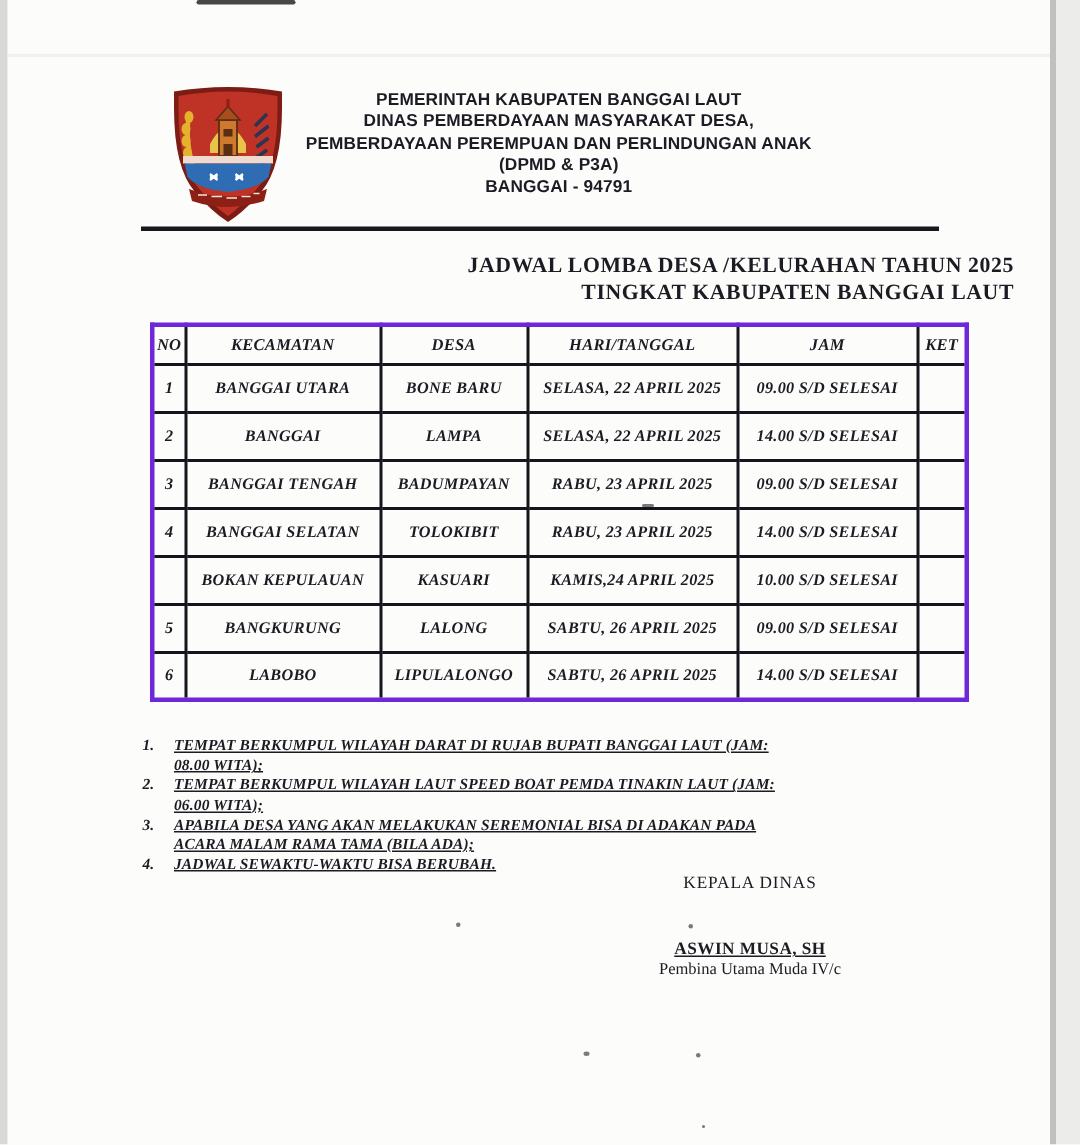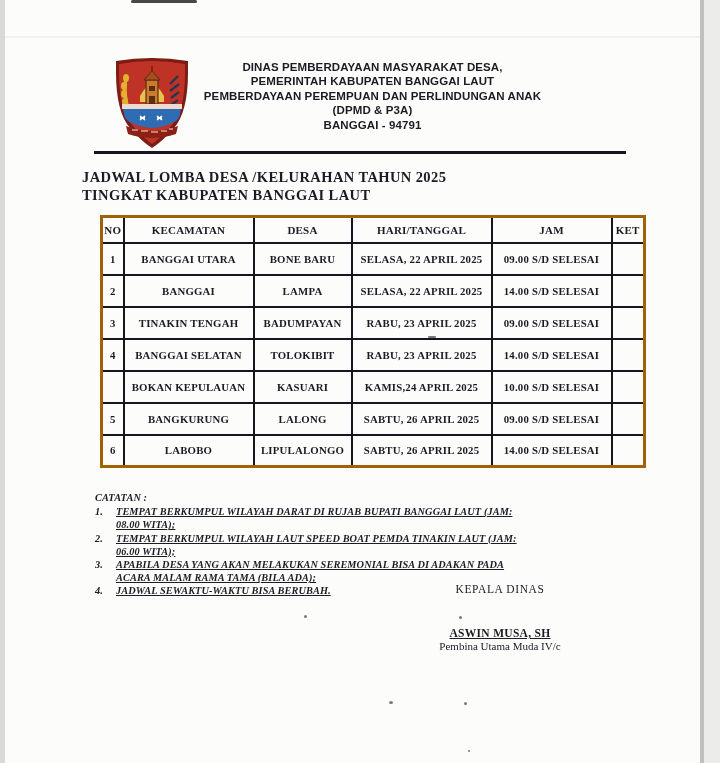--- a/index.html
+++ b/index.html
@@ -23,35 +23,35 @@
 
   
   .crest { left:110px; top:56px; width:84px; height:94px; }
   .lh-text { left:200px; top:60px; width:345px; text-align:center;
              font-family:"Liberation Sans", sans-serif; line-height:14.4px; }
   .lh-bold { font-weight:bold; font-size:11.5px; letter-spacing:.1px; }
   .lh-reg  { font-size:11px; }
   .lh-rule { left:94px; top:151px; width:532px; height:3px; background:#17171f; }
 
   
-  .doc-title { left:82px; top:168px; width:612px; text-align:left;
+  .doc-title { left:64px; top:168px; width:612px; text-align:right;
                font-weight:bold; font-size:14.5px; letter-spacing:.4px; line-height:18px; }
 
   
   table.sched { left:100px; top:215px; border-collapse:collapse; table-layout:fixed;
                 width:543px; background:transparent; }
   table.sched th, table.sched td {
     border:2px solid #15151d;
     font-weight:bold; text-align:center; vertical-align:middle;
     font-size:10.8px; letter-spacing:.2px; color:#1b1b24;
     overflow:hidden; white-space:nowrap;
   }
   table.sched th { height:26px; font-size:11px; }
   table.sched td { height:32px; }
-  table.sched { border:3px solid #a16207; }
+  table.sched { border:3px solid #6d28d9;font-style:italic; }
 
   
   .notes { left:95px; top:491px; width:440px;
            font-style:italic; font-weight:bold; font-size:10.3px; line-height:13.2px;
            letter-spacing:.1px; }
   .notes-title { margin-bottom:1px; }
   .note-item { display:flex; }
   .note-num { width:21px; flex:0 0 21px; }
   .note-text { flex:1;text-decoration:underline; }
 
@@ -115,22 +115,22 @@
     <path d="M47,60 l5,4 M52,60 l-5,4 M47,62 h5"></path>
   </g>
 
   <path d="M16,70 Q42,80 68,70 L66,78 Q42,86 18,78 Z" fill="#8d2015"></path>
   <g stroke="#f2e3df" stroke-width="1.1">
     <path d="M22,74 h6 M31,75 h7 M41,76 h7 M51,75 h6 M59,73 h4"></path>
   </g>
 </svg>
 
 <div class="abs lh-text">
+  <div class="lh-bold">PEMERINTAH KABUPATEN BANGGAI LAUT</div>
   <div class="lh-bold">DINAS PEMBERDAYAAN MASYARAKAT DESA,</div>
-  <div class="lh-bold">PEMERINTAH KABUPATEN BANGGAI LAUT</div>
   <div class="lh-bold">PEMBERDAYAAN PEREMPUAN DAN PERLINDUNGAN ANAK</div>
   <div class="lh-bold">(DPMD &amp; P3A)</div>
   <div class="lh-bold">BANGGAI - 94791</div>
 </div>
 <div class="abs lh-rule"></div>
 
 <div class="abs doc-title">
   <div>JADWAL LOMBA DESA /KELURAHAN TAHUN 2025</div>
   <div>TINGKAT KABUPATEN BANGGAI LAUT</div>
 </div>
@@ -166,21 +166,21 @@
       <tr>
         <td>2</td>
         <td>BANGGAI</td>
         <td>LAMPA</td>
         <td>SELASA, 22 APRIL 2025</td>
         <td>14.00 S/D SELESAI</td>
         <td></td>
       </tr>
       <tr>
         <td>3</td>
-        <td>TINAKIN TENGAH</td>
+        <td>BANGGAI TENGAH</td>
         <td>BADUMPAYAN</td>
         <td>RABU, 23 APRIL 2025</td>
         <td>09.00 S/D SELESAI</td>
         <td></td>
       </tr>
       <tr>
         <td>4</td>
         <td>BANGGAI SELATAN</td>
         <td>TOLOKIBIT</td>
         <td>RABU, 23 APRIL 2025</td>
@@ -208,21 +208,20 @@
         <td>LABOBO</td>
         <td>LIPULALONGO</td>
         <td>SABTU, 26 APRIL 2025</td>
         <td>14.00 S/D SELESAI</td>
         <td></td>
       </tr>
     </tbody>
 </table>
 
 <div class="abs notes">
-  <div class="notes-title">CATATAN :</div>
   <div id="notes-list">
       <div class="note-item">
         <div class="note-num">1.</div>
         <div class="note-text">
           <div>TEMPAT BERKUMPUL WILAYAH DARAT DI RUJAB BUPATI BANGGAI LAUT  (JAM: 08.00 WITA);</div>
         </div>
       </div>
       <div class="note-item">
         <div class="note-num">2.</div>
         <div class="note-text">

